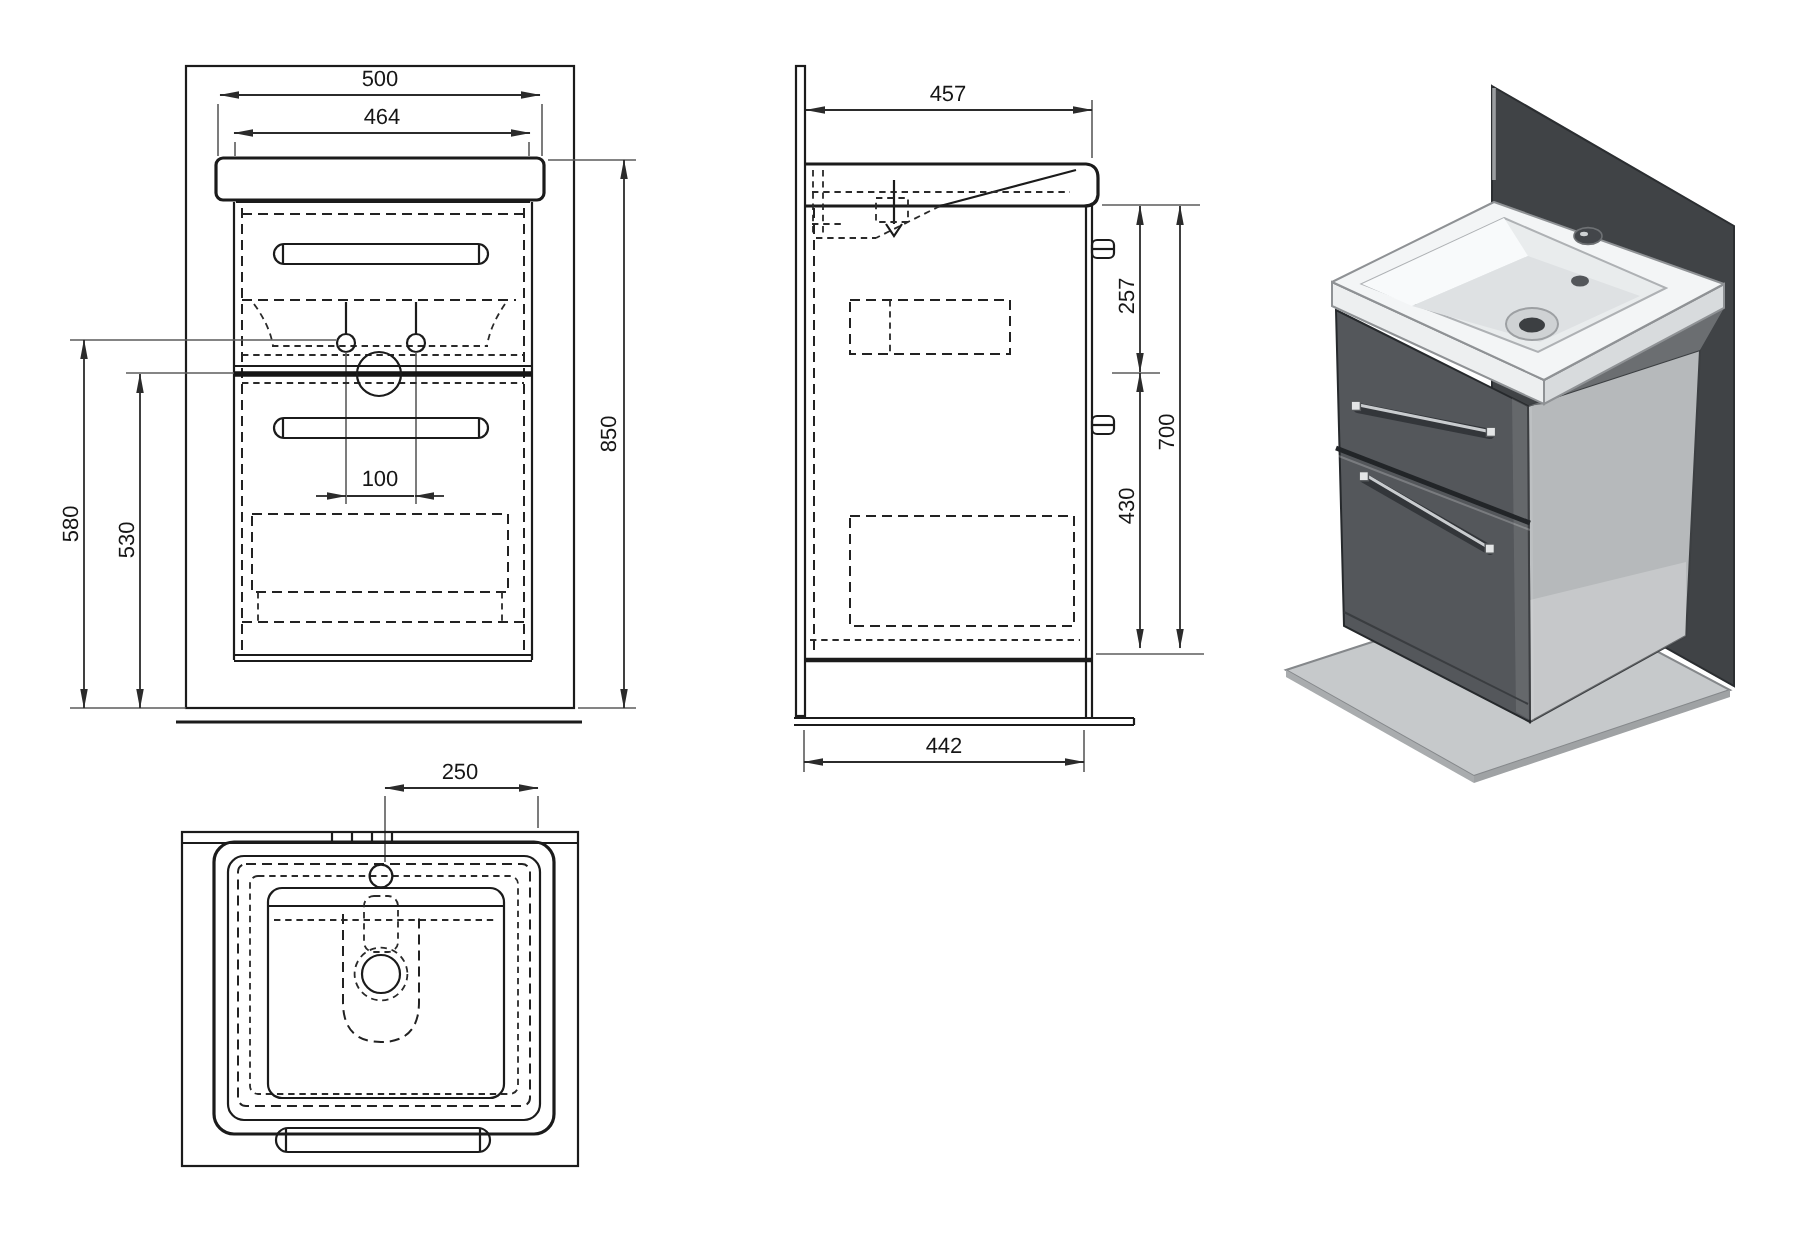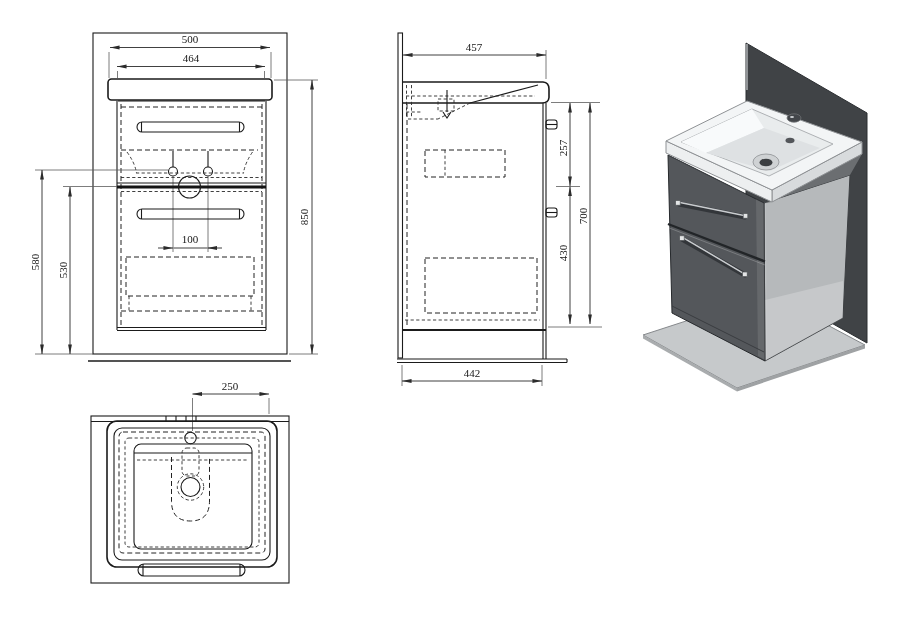--- a/index.html
+++ b/index.html
@@ -1,17 +1,17 @@
 <!DOCTYPE html>
 <html><head>
 <meta charset="utf-8">
 <style>
   html,body{margin:0;padding:0;background:#ffffff;}
   .stage{position:relative;width:900px;height:617px;background:#ffffff;overflow:hidden;
-         font-family:Liberation Serif, serif;}
+         font-family:Liberation Sans, sans-serif;}
   svg{display:block}
   .ln   {stroke:#1b1b1b;stroke-width:1.1;fill:none;stroke-linecap:butt}
   .ln15 {stroke:#1b1b1b;stroke-width:1.6;fill:none}
   .ln2  {stroke:#1b1b1b;stroke-width:2.2;fill:none}
   .thick{stroke:#151515;stroke-width:2.8;fill:none}
   .dash {stroke:#222222;stroke-width:1;fill:none;stroke-dasharray:5 3}
   .dash2{stroke:#2a2a2a;stroke-width:.9;fill:none;stroke-dasharray:3.2 2.4}
   .ext  {stroke:#5c5c5c;stroke-width:.8;fill:none}
   .dim  {stroke:#2b2b2b;stroke-width:.9;fill:none}
   .dtxt {font-size:11px;fill:#161616}

